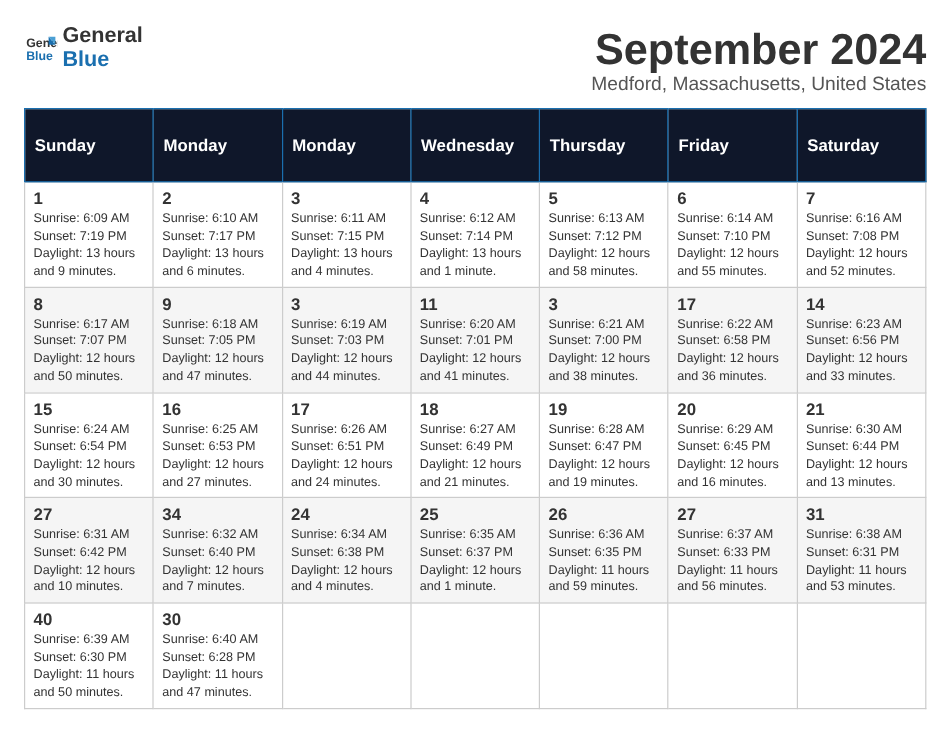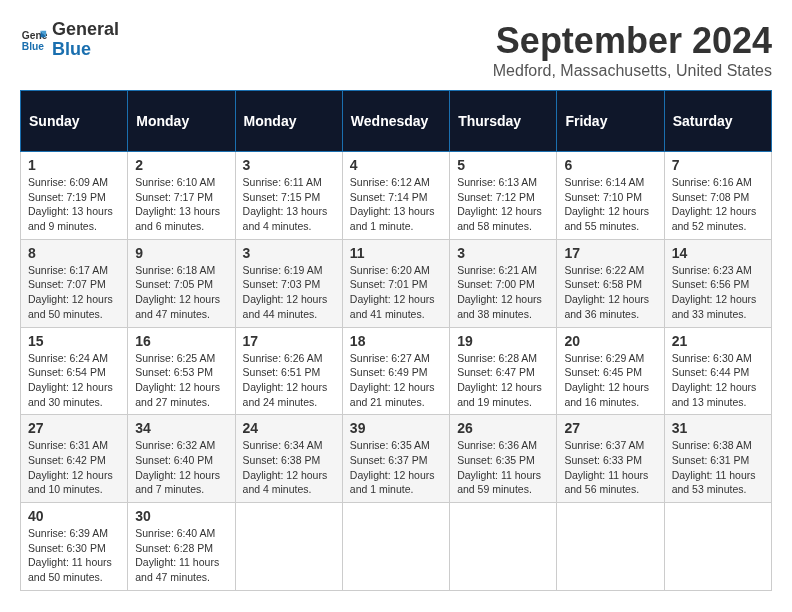--- a/index.html
+++ b/index.html
@@ -219,21 +219,21 @@
         </td>
         <td>
           <span class="day-number">34</span>
           <div class="day-info">Sunrise: 6:32 AM<br>Sunset: 6:40 PM<br>Daylight: 12 hours and 7 minutes.</div>
         </td>
         <td>
           <span class="day-number">24</span>
           <div class="day-info">Sunrise: 6:34 AM<br>Sunset: 6:38 PM<br>Daylight: 12 hours and 4 minutes.</div>
         </td>
         <td>
-          <span class="day-number">39</span>
+          <span class="day-number">25</span>
           <div class="day-info">Sunrise: 6:35 AM<br>Sunset: 6:37 PM<br>Daylight: 12 hours and 1 minute.</div>
         </td>
         <td>
           <span class="day-number">26</span>
           <div class="day-info">Sunrise: 6:36 AM<br>Sunset: 6:35 PM<br>Daylight: 11 hours and 59 minutes.</div>
         </td>
         <td>
           <span class="day-number">27</span>
           <div class="day-info">Sunrise: 6:37 AM<br>Sunset: 6:33 PM<br>Daylight: 11 hours and 56 minutes.</div>
         </td>

